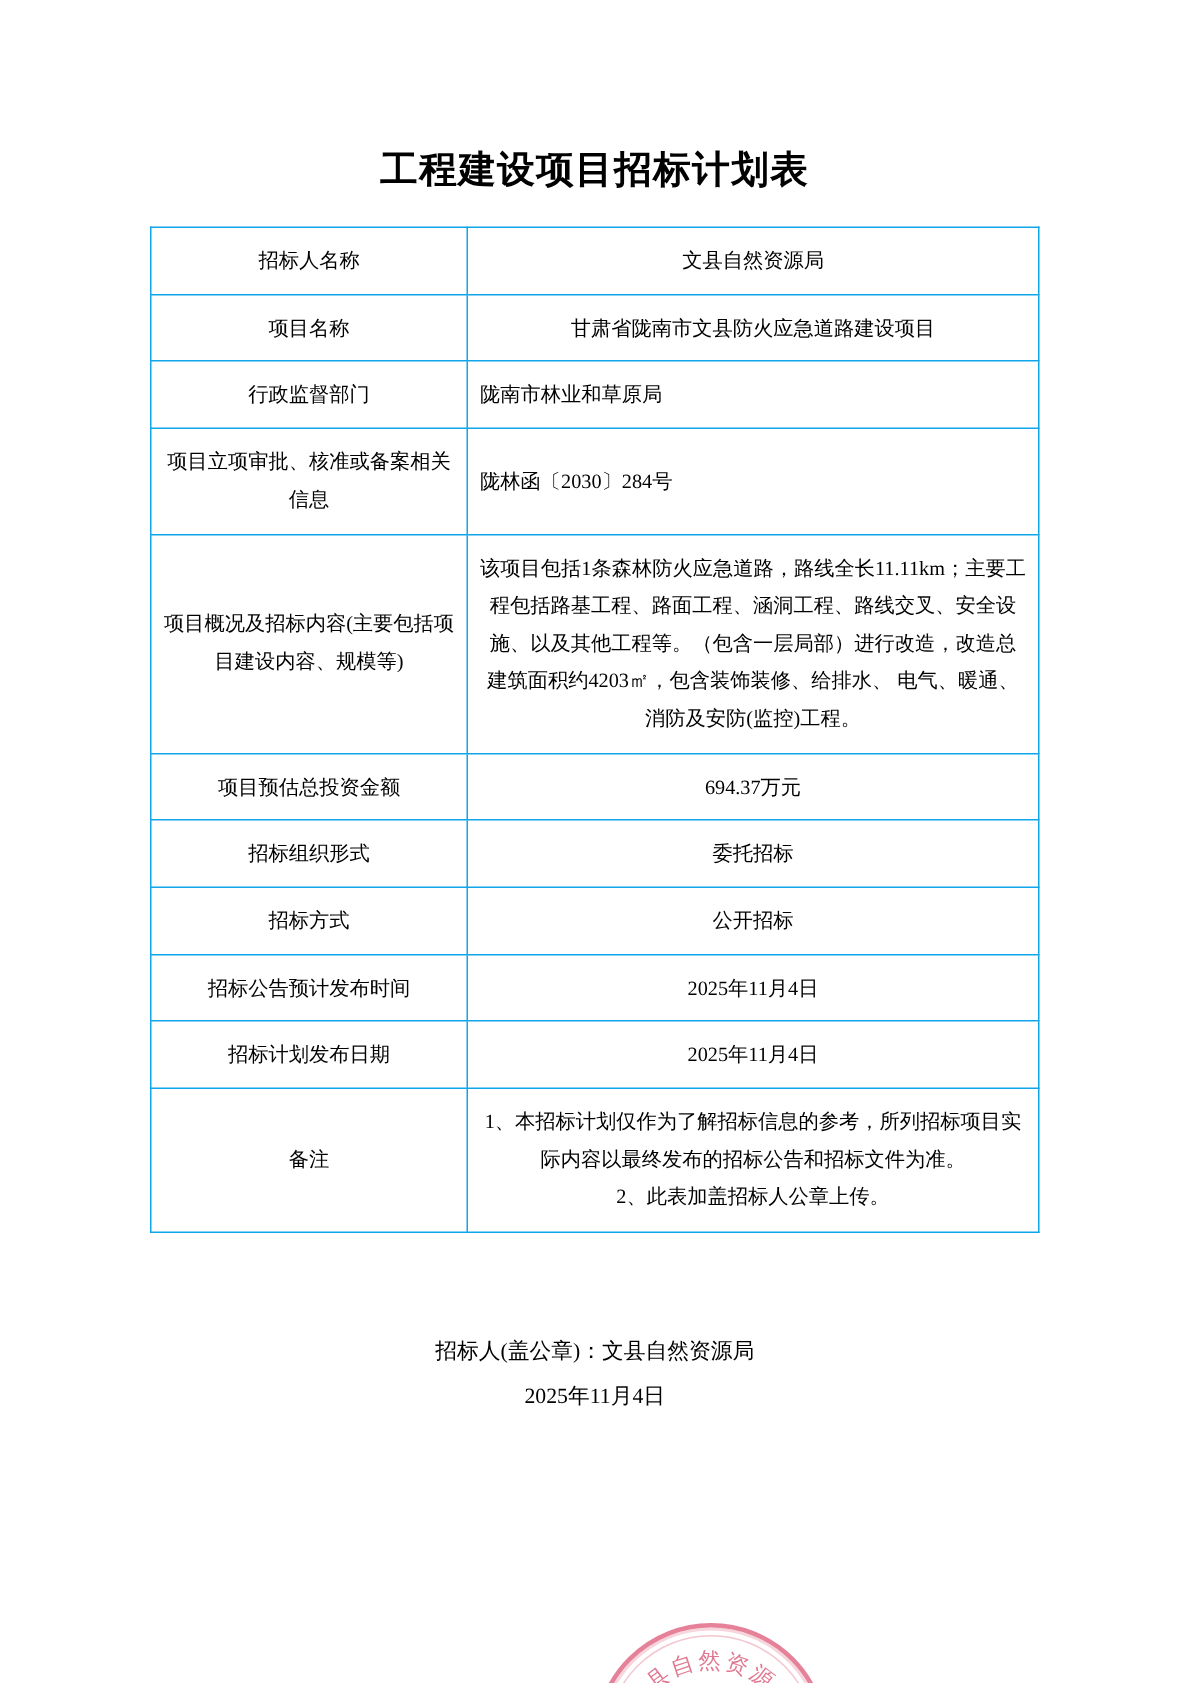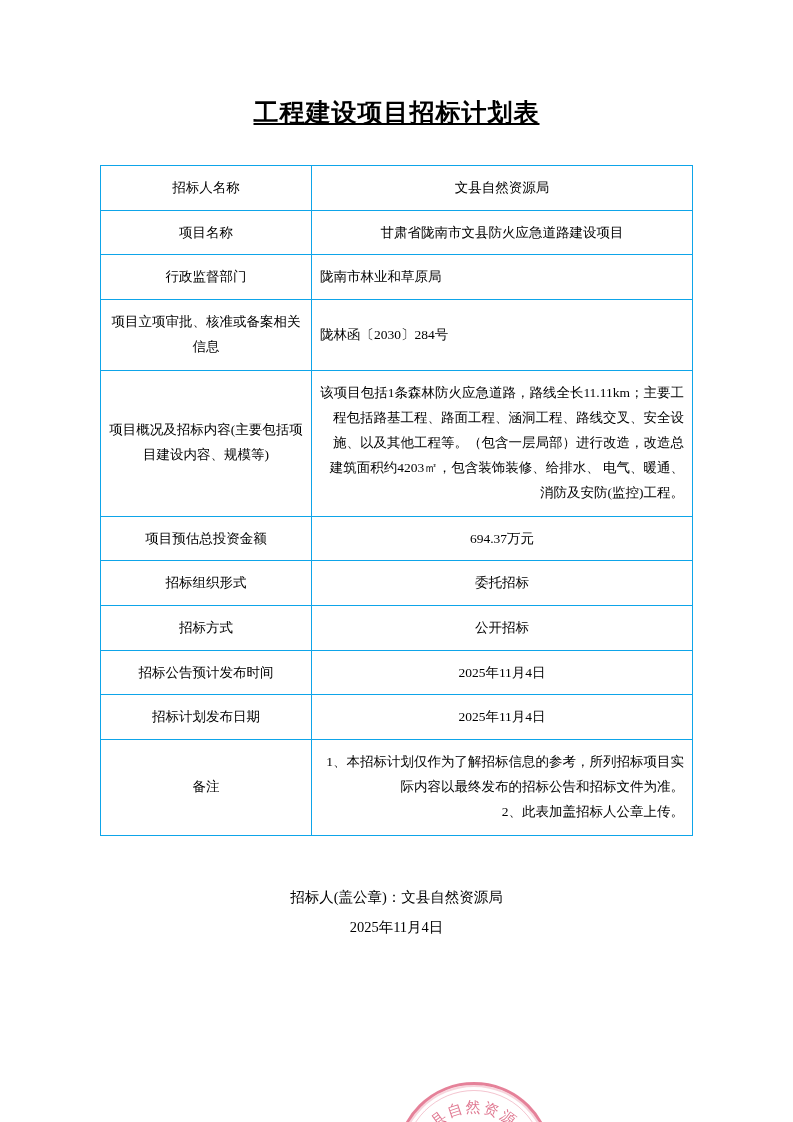--- a/index.html
+++ b/index.html
@@ -20,23 +20,22 @@
     height: 1122px;
     position: relative;
     box-sizing: border-box;
   }
   .doc-title {
     text-align: center;
     font-size: 25px;
     font-weight: bold;
     letter-spacing: 1px;
     margin-top: 96px;
-    margin-bottom: 36px;
+    margin-bottom: 22px;
     font-family: "Liberation Sans", "DejaVu Sans", sans-serif;
-    text-decoration: underline;
   }
   table.main-table {
     border-collapse: collapse;
     width: 558px;
     margin: 0 auto;
     table-layout: fixed;
   }
   table.main-table td {
     border: 1px solid #0ea5e9;
     font-size: 13.5px;
@@ -54,25 +53,25 @@
     padding-left: 14px;
   }
   td.value-cell.left {
     text-align: left;
   }
   td.label-cell.multiline {
     line-height: 1.85;
   }
   .value-para {
     margin: 0;
-    text-align: right;
+    text-align: center;
     line-height: 1.85;
   }
   .footer-block {
-    margin-top: 46px;
+    margin-top: 64px;
     text-align: center;
     font-size: 14.5px;
     line-height: 2.1;
     position: relative;
   }
   .footer-line {
     position: relative;
     z-index: 1;
   }
   

